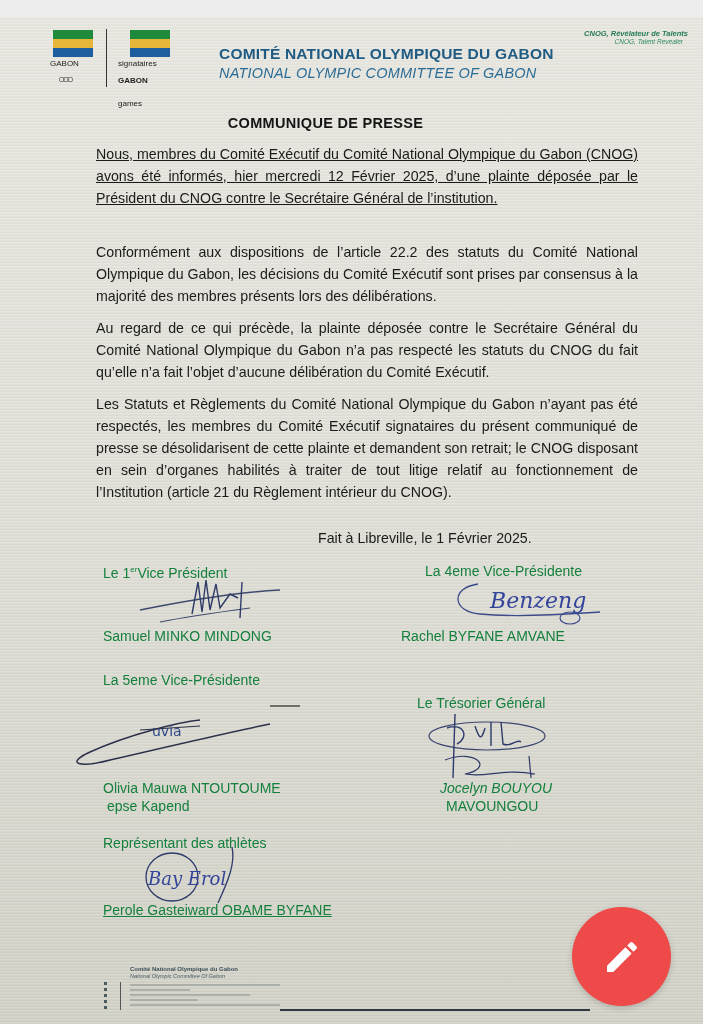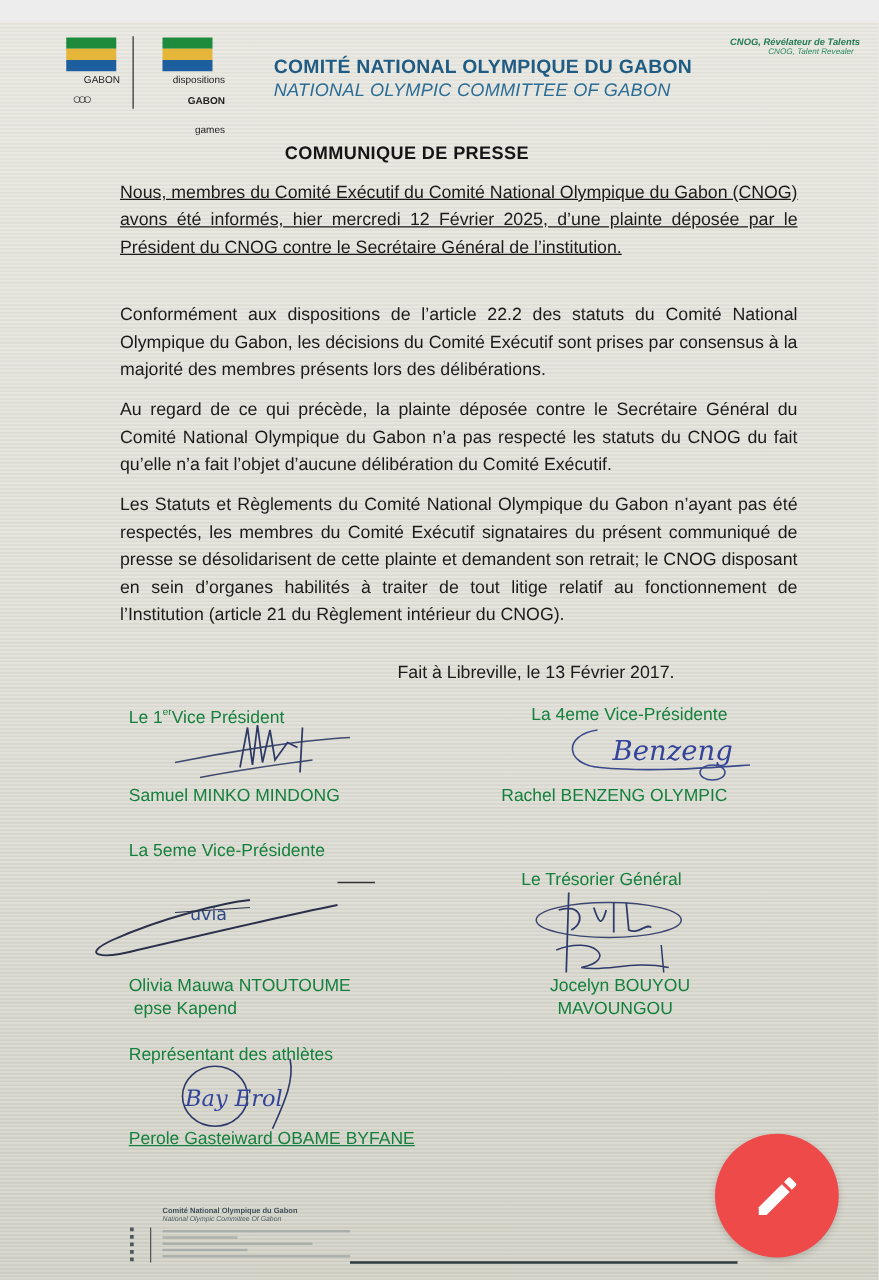--- a/index.html
+++ b/index.html
@@ -7,21 +7,21 @@
   .topbar{position:absolute;left:0;top:0;width:703px;height:17px;background:#ededed;}
   .paper{position:absolute;left:0;top:17px;width:703px;height:1007px;
     background:
       repeating-linear-gradient(180deg, rgba(255,255,255,0.18) 0px, rgba(255,255,255,0.18) 1px, rgba(0,0,0,0.025) 2px, rgba(0,0,0,0) 3px),
       linear-gradient(180deg,#e6e5de 0%,#dfded6 45%,#cfcfc4 100%);
   }
   .flag{position:absolute;width:40px;height:27px;display:flex;flex-direction:column;}
   .flag i{flex:1;display:block;}
   .g{background:#1e8a3c}.y{background:#e6b63a}.b{background:#1d5f9e}
   .logo-sep{position:absolute;left:106px;top:29px;width:1px;height:58px;background:#333;}
-  .small-cap{position:absolute;font-size:8px;color:#222;text-align:right;line-height:9px;font-weight:bold;}
+  .small-cap{position:absolute;font-size:8px;color:#222;text-align:left;line-height:9px;font-weight:bold;}
   .rings{position:absolute;left:58px;top:72px;font-size:12px;color:#333;letter-spacing:-3px;}
   .org1{position:absolute;left:219px;top:45px;font-size:15.5px;font-weight:bold;color:#1f5b82;letter-spacing:0.2px;}
   .org2{position:absolute;left:219px;top:65px;font-size:14.5px;font-style:italic;color:#2c6d96;letter-spacing:0.2px;}
   .tag1{position:absolute;right:15px;top:29px;font-size:7.5px;color:#257a55;font-weight:bold;font-style:italic;padding-left:40px;}
   .tag2{position:absolute;right:20px;top:38px;font-size:6.5px;color:#2f8a62;font-style:italic;}
   .title{position:absolute;left:0;width:651px;top:115px;text-align:center;font-size:14.5px;font-weight:bold;color:#151515;letter-spacing:0.3px;}
   .para{position:absolute;left:96px;width:542px;font-size:14.2px;color:#1b1b1b;line-height:22px;text-align:justify;}
   .date{position:absolute;left:318px;top:530px;font-size:14.2px;color:#1b1b1b;}
   .sig-text{position:absolute;font-size:14px;color:#15803d;white-space:nowrap;}
   .sig-text sup{font-size:8px;}
@@ -53,72 +53,72 @@
   <div class="small-cap" style="left:50px;top:59px;width:46px;font-weight:normal;">GABON</div>
   <div class="rings">○○○</div>
 </div>
 <div class="logo-sep"></div>
 <div>
   <div class="flag" style="left:130px;top:30px;">
       <i class="g"></i>
       <i class="y"></i>
       <i class="b"></i>
     </div>
-  <div class="small-cap" style="left:118px;top:59px;width:62px;font-weight:normal;">dispositions</div>
+  <div class="small-cap" style="left:118px;top:59px;width:62px;font-weight:normal;">signataires</div>
   <div class="small-cap" style="left:118px;top:67px;width:62px;font-weight:normal;margin-top:32px;">games</div>
   <div class="small-cap" style="left:118px;top:76px;width:62px;">GABON</div>
 </div>
 
 <div class="org1">COMITÉ NATIONAL OLYMPIQUE DU GABON</div>
 <div class="org2">NATIONAL OLYMPIC COMMITTEE OF GABON</div>
 <div class="tag1">CNOG, Révélateur de Talents</div>
 <div class="tag2">CNOG, Talent Revealer</div>
 
 <div class="title">COMMUNIQUE DE PRESSE</div>
 
 <div class="para" style="top:143px;text-decoration:underline;">Nous, membres du Comité Exécutif du Comité National Olympique du Gabon (CNOG) avons été informés, hier mercredi 12 Février 2025, d’une plainte déposée par le Président du CNOG contre le Secrétaire Général de l’institution.</div>
 <div class="para" style="top:241px;">Conformément aux dispositions de l’article 22.2 des statuts du Comité National Olympique du Gabon, les décisions du Comité Exécutif sont prises par consensus à la majorité des membres présents lors des délibérations.</div>
 <div class="para" style="top:317px;">Au regard de ce qui précède, la plainte déposée contre le Secrétaire Général du Comité National Olympique du Gabon n’a pas respecté les statuts du CNOG du fait qu’elle n’a fait l’objet d’aucune délibération du Comité Exécutif.</div>
 <div class="para" style="top:393px;">Les Statuts et Règlements du Comité National Olympique du Gabon n’ayant pas été respectés, les membres du Comité Exécutif signataires du présent communiqué de presse se désolidarisent de cette plainte et demandent son retrait; le CNOG disposant en sein d’organes habilités à traiter de tout litige relatif au fonctionnement de l’Institution (article 21 du Règlement intérieur du CNOG).</div>
 
-<div class="date">Fait à Libreville, le 13 Février 2017.</div>
+<div class="date">Fait à Libreville, le 1 Février 2025.</div>
 
 <div class="sig-text" style="left:103px;top:565px;"><span>Le 1</span><sup>er</sup><span>Vice Président</span></div>
 <svg class="sig" style="left:130px;top:572px;" width="160" height="55">
   <path d="M10 38 C50 30 110 20 150 18" stroke="#3e4a6e" stroke-width="1.4" fill="none"></path>
   <path d="M30 50 C60 44 90 40 120 36" stroke="#3e4a6e" stroke-width="1.2" fill="none"></path>
   <path d="M62 42 L68 10 L72 40 L76 8 L80 38 L86 12 L90 36 L100 22 L108 26 M112 10 L110 46" stroke="#2e3a66" stroke-width="1.4" fill="none"></path>
 </svg>
 <div class="sig-text" style="left:103px;top:628px;">Samuel  MINKO  MINDONG</div>
 
 <div class="sig-text" style="left:425px;top:563px;">La 4eme Vice-Présidente</div>
 <svg class="sig" style="left:450px;top:578px;" width="160" height="50">
   <path d="M28 6 C0 10 2 34 30 36 C70 40 120 36 150 34" stroke="#3a4a8a" stroke-width="1.3" fill="none"></path>
   <text x="40" y="30" font-family="DejaVu Serif, serif" font-style="italic" font-size="22" fill="#34449a">Benzeng</text>
   <ellipse cx="120" cy="40" rx="10" ry="6" stroke="#3a4a8a" stroke-width="1.2" fill="none"></ellipse>
 </svg>
-<div class="sig-text" style="left:401px;top:628px;">Rachel BENZENG  OLYMPIC</div>
+<div class="sig-text" style="left:401px;top:628px;">Rachel BYFANE  AMVANE</div>
 
 <div class="sig-text" style="left:103px;top:672px;">La 5eme Vice-Présidente</div>
 <svg class="sig" style="left:70px;top:700px;" width="240" height="70">
   <path d="M200 6 L230 6" stroke="#333" stroke-width="1.3" fill="none"></path>
   <path d="M130 20 C110 22 60 34 20 52 C-6 64 10 68 40 60 C100 46 170 30 200 24" stroke="#2a2f4a" stroke-width="1.5" fill="none"></path>
   <text x="82" y="36" font-family="DejaVu Sans, sans-serif" font-size="14" fill="#2f4a8a">uvia</text>
   <path d="M70 30 L130 26" stroke="#2a2f4a" stroke-width="1" fill="none"></path>
 </svg>
 <div class="sig-text" style="left:103px;top:780px;">Olivia  Mauwa  NTOUTOUME</div>
 <div class="sig-text" style="left:107px;top:798px;">epse Kapend</div>
 
 <div class="sig-text" style="left:417px;top:695px;">Le Trésorier Général</div>
 <svg class="sig" style="left:425px;top:708px;" width="150" height="75">
   <ellipse cx="62" cy="28" rx="58" ry="14" stroke="#3a4570" stroke-width="1.2" fill="none"></ellipse>
   <path d="M30 6 L28 70 M22 20 C40 14 44 30 32 36 M50 18 C54 30 56 34 60 20 M66 14 L66 38 M76 14 L78 36 C86 40 92 30 96 34" stroke="#2e3a6a" stroke-width="1.4" fill="none"></path>
   <path d="M20 52 C50 40 70 60 40 66 C60 70 80 60 110 66 M104 48 L106 70" stroke="#2e3a6a" stroke-width="1.2" fill="none"></path>
 </svg>
-<div class="sig-text" style="left:440px;top:780px;">Jocelyn BOUYOU</div>
+<div class="sig-text" style="left:440px;top:780px;font-style:italic;">Jocelyn BOUYOU</div>
 <div class="sig-text" style="left:446px;top:798px;">MAVOUNGOU</div>
 
 <div class="sig-text" style="left:103px;top:835px;">Représentant  des athlètes</div>
 <svg class="sig" style="left:140px;top:845px;" width="110" height="60">
   <ellipse cx="32" cy="32" rx="26" ry="24" stroke="#2e3a6a" stroke-width="1.3" fill="none"></ellipse>
   <text x="8" y="40" font-family="DejaVu Serif, serif" font-style="italic" font-size="18" fill="#34449a">Bay Erol</text>
   <path d="M92 2 C96 20 86 40 78 58" stroke="#2e3a6a" stroke-width="1.3" fill="none"></path>
 </svg>
 <div class="sig-text" style="left:103px;top:902px;text-decoration:underline;">Perole  Gasteiward   OBAME  BYFANE</div>
 

